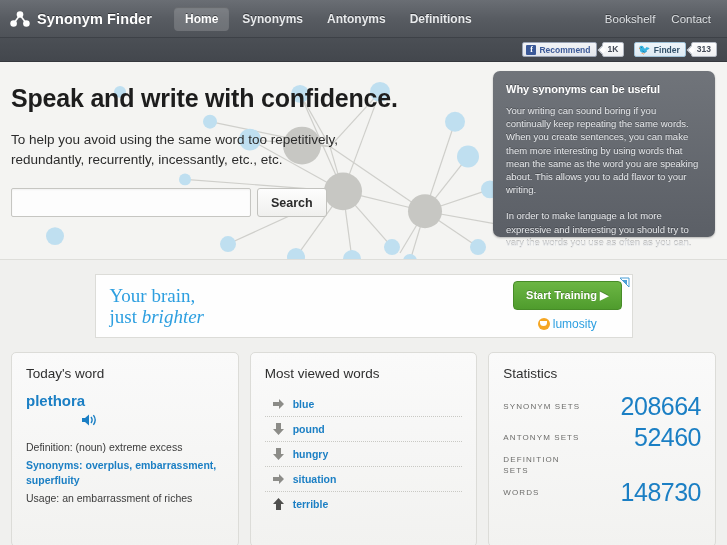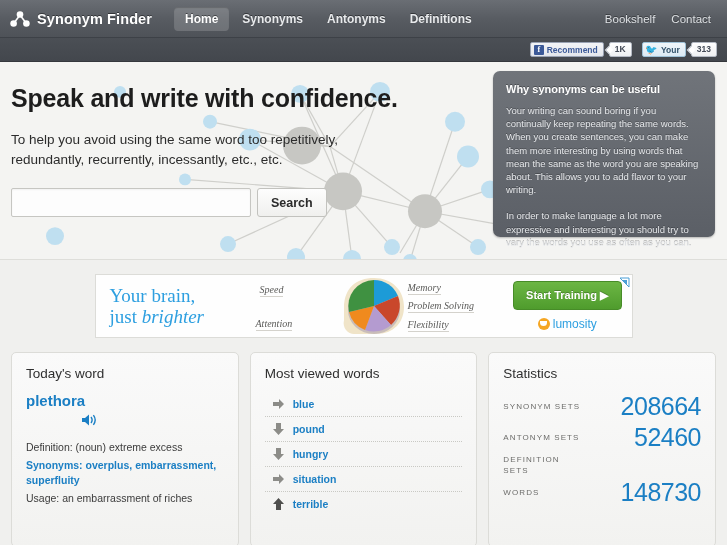--- a/index.html
+++ b/index.html
@@ -256,21 +256,21 @@
   <div class="social-group">
     <div class="social-btn">
       <span class="fb-glyph">f</span>
       <span>Recommend</span>
     </div>
     <div class="social-count">1K</div>
   </div>
   <div class="social-group">
     <div class="social-btn tw">
       <span class="tw-glyph">🐦</span>
-      <span>Your</span>
+      <span>Finder</span>
     </div>
     <div class="social-count">313</div>
   </div>
 </div>
 
 <div class="hero">
   <svg class="hero-graphic" viewBox="0 0 727 198" preserveAspectRatio="none">
     <g stroke="#cfcfcb" stroke-width="1.2" fill="none">
       <line x1="343" y1="130" x2="300" y2="32"></line>
       <line x1="343" y1="130" x2="380" y2="30"></line>
@@ -338,38 +338,20 @@
   </div>
 </div>
 
 <div class="ad-wrap">
   <div class="ad">
     <div class="ad-headline">
       <div>Your brain,</div>
       <div><span>just </span><em>brighter</em></div>
     </div>
 
-    <div class="ad-chart">
-      <svg viewBox="0 0 242 64" width="242" height="64">
-        <path d="M88 34 C88 14 100 4 118 4 C136 4 148 16 148 33 C148 48 138 60 120 60 L98 60 C92 60 86 54 88 46 Z" fill="#f0e4c8"></path>
-        <g transform="translate(118,32)">
-          <ellipse cx="0" cy="4" rx="26" ry="24" fill="#9a8fa8" opacity=".45"></ellipse>
-          <path d="M0 0 L0 -26 A26 26 0 0 1 24 -10 Z" fill="#1d9bd7"></path>
-          <path d="M0 0 L24 -10 A26 26 0 0 1 17 19 Z" fill="#c9472b"></path>
-          <path d="M0 0 L17 19 A26 26 0 0 1 -9 24 Z" fill="#b49bd0"></path>
-          <path d="M0 0 L-9 24 A26 26 0 0 1 -25 6 Z" fill="#f08a1e"></path>
-          <path d="M0 0 L-25 6 A26 26 0 0 1 0 -26 Z" fill="#3f9141"></path>
-        </g>
-      </svg>
-      <span class="ad-label" style="left:4px;  top:10px;">Speed</span>
-      <span class="ad-label" style="left:152px;top:8px;">Memory</span>
-      <span class="ad-label" style="left:152px;top:26px;">Problem Solving</span>
-      <span class="ad-label" style="left:0px;  top:44px;">Attention</span>
-      <span class="ad-label" style="left:152px;top:45px;">Flexibility</span>
-    </div>
 
     <div class="ad-cta">
       <span class="ad-btn">Start Training ▶</span>
       <div class="ad-brand">
         <span class="ad-brand-mark"></span>
         <span class="ad-brand-text">lumosity</span>
       </div>
     </div>
 
     <svg class="adchoices" width="11" height="11" viewBox="0 0 11 11">

